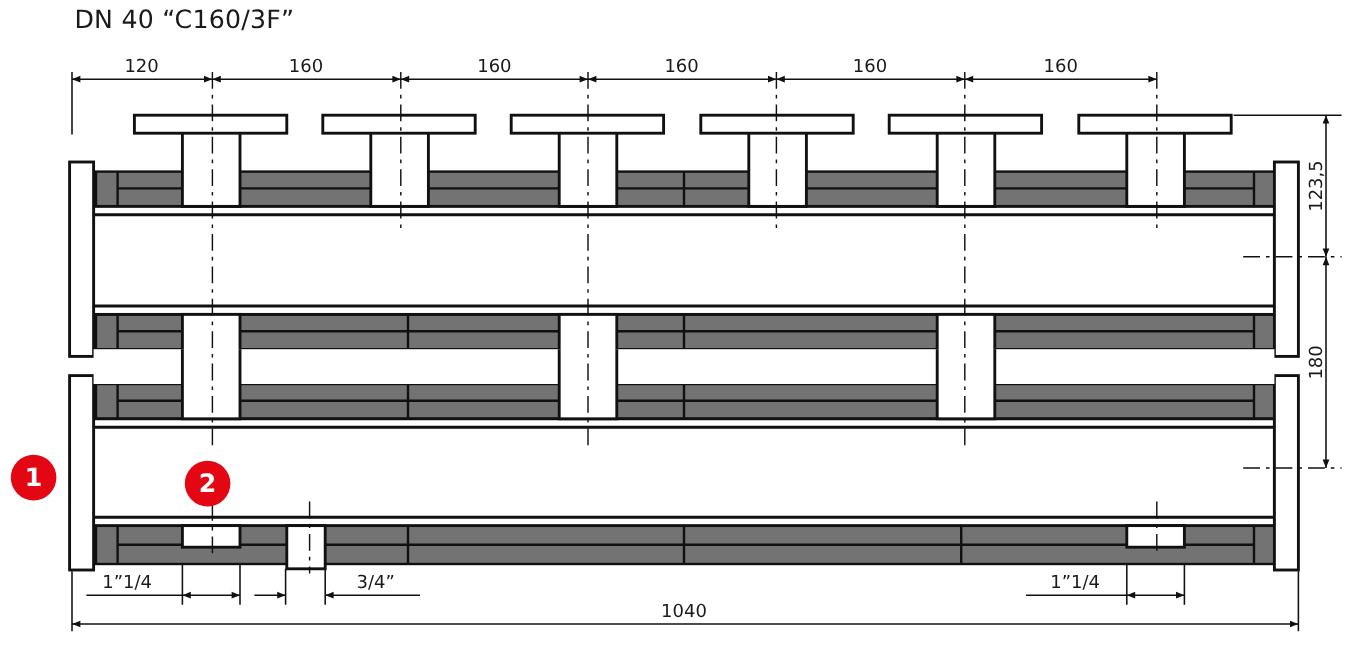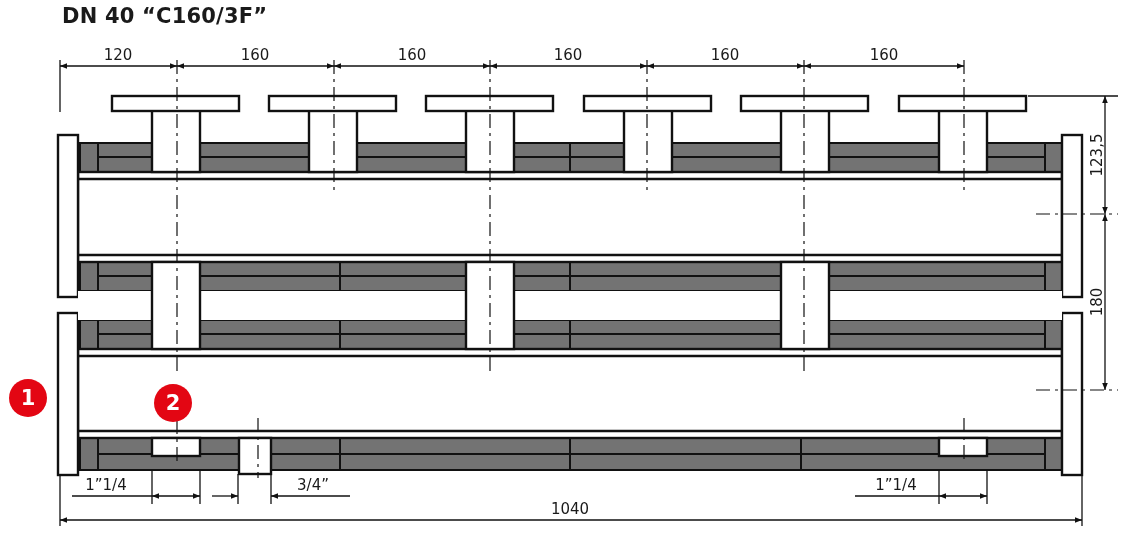--- a/index.html
+++ b/index.html
@@ -1,17 +1,17 @@
 <!DOCTYPE html>
 <html><head>
 <meta charset="utf-8">
 <style>
   html, body { margin: 0; padding: 0; background: #ffffff; }
   body { width: 1130px; height: 542px; position: relative; overflow: hidden; font-family: "DejaVu Sans", sans-serif; }
-  .title { position: absolute; left: 62px; top: 4px; font-size: 21px; font-weight: bold; color: #1a1a1a; letter-spacing: 0.2px; }
+  .title { position: absolute; left: 62px; top: 4px; font-size: 21px; font-weight: normal; color: #1a1a1a; letter-spacing: 0.2px; }
   svg { position: absolute; left: 0; top: 0; }
   .dim { font-family: "DejaVu Sans", sans-serif; font-size: 15px; fill: #1a1a1a; }
   .badge { position: absolute; width: 38px; height: 38px; border-radius: 50%; background: #e30613; color: #fff; font-weight: bold; font-size: 21px; text-align: center; line-height: 38px; font-family: "DejaVu Sans", sans-serif; }
 </style>
 </head>
 <body>
 
 <div class="title">DN 40 “C160/3F”</div>
 
 <svg width="1130" height="542" viewBox="0 0 1130 542">

